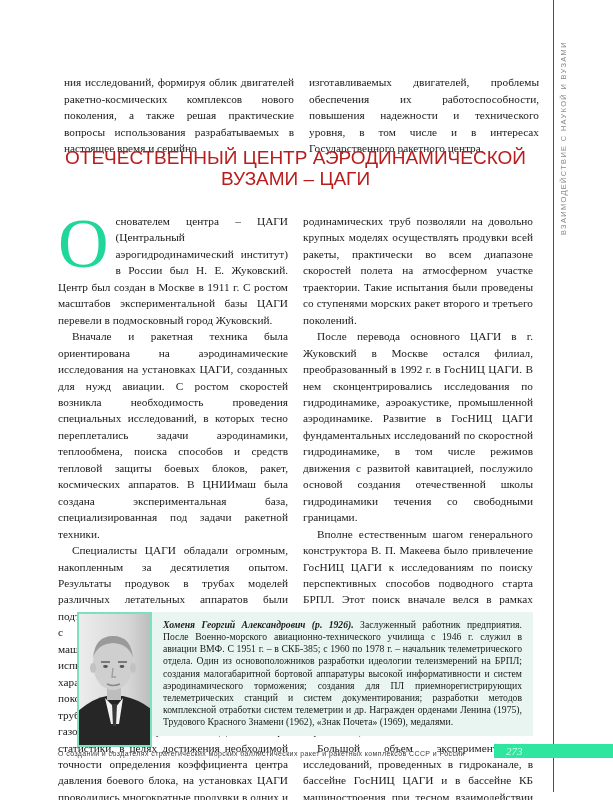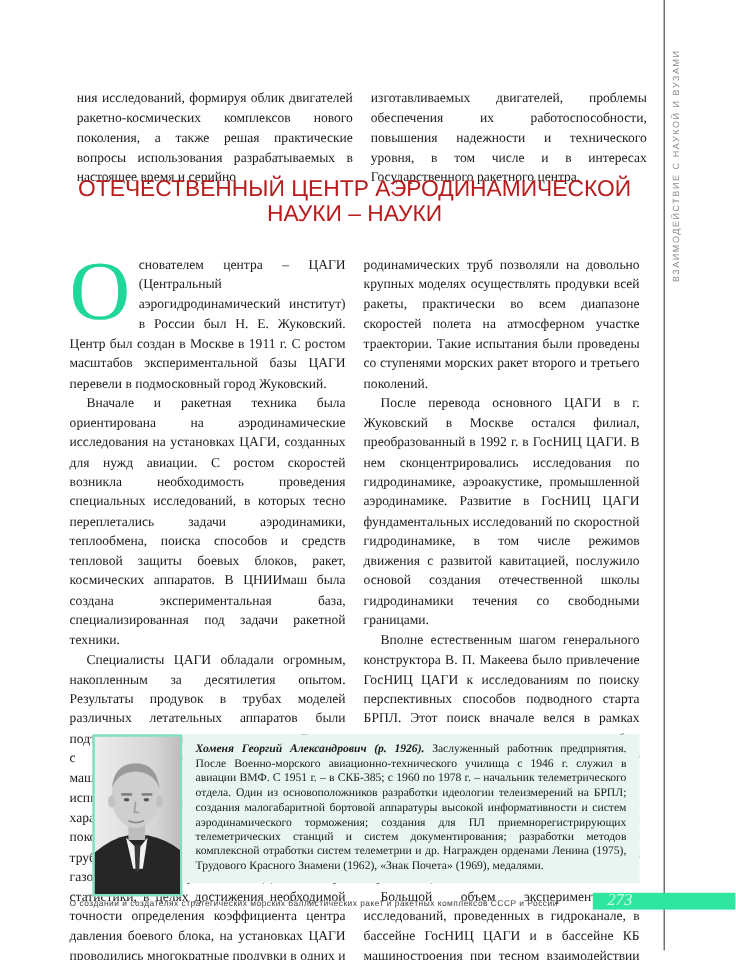--- a/index.html
+++ b/index.html
@@ -88,21 +88,21 @@
   
   .footer-title {
     position: absolute; left: 58px; top: 750px; width: 420px;
     font-family: "Liberation Sans", sans-serif;
     font-size: 7px; letter-spacing: 0.4px; color: #3d3d3d;
   }
   .page-badge {
     position: absolute; right: 0; top: 744px; width: 119px; height: 14px;
     background: #2fe6a1;
     font-family: "Liberation Serif", serif; font-style: italic;
-    font-size: 14px; line-height: 14px; color: #c9ffe4;
+    font-size: 11px; line-height: 14px; color: #c9ffe4;
     padding-left: 12px; box-sizing: border-box;
   }
 </style>
 </head>
 <body>
 
 <div class="page">
 
   <div class="side-rule"></div>
   <div class="side-label">ВЗАИМОДЕЙСТВИЕ С НАУКОЙ И ВУЗАМИ</div>
@@ -111,21 +111,21 @@
     <div class="col">
       <p>ния исследований, формируя облик двигателей ракетно-космических комплексов нового поколения, а также решая практические вопросы использования разрабатываемых в настоящее время и серийно</p>
     </div>
     <div class="col">
       <p>изготавливаемых двигателей, проблемы обеспечения их работоспособности, повышения надежности и технического уровня, в том числе и в интересах Государственного ракетного центра.</p>
     </div>
   </div>
 
   <h1 class="chapter-title">
     <span>ОТЕЧЕСТВЕННЫЙ ЦЕНТР АЭРОДИНАМИЧЕСКОЙ</span><br>
-    <span>НАУКИ – НАУКИ</span>
+    <span>ВУЗАМИ – ЦАГИ</span>
   </h1>
 
   <div class="body-row">
     <div class="col">
       <p>
         <span class="dropcap">О</span><span>снователем центра – ЦАГИ (Центральный аэрогидродинамический институт) в России был Н. Е. Жуковский. Центр был создан в Москве в 1911 г. С ростом масштабов экспериментальной базы ЦАГИ перевели в подмосковный город Жуковский.</span>
       </p>
       <p class="indent">Вначале и ракетная техника была ориентирована на аэродинамические исследования на установках ЦАГИ, созданных для нужд авиации. С ростом скоростей возникла необходимость проведения специальных исследований, в которых тесно переплетались задачи аэродинамики, теплообмена, поиска способов и средств тепловой защиты боевых блоков, ракет, космических аппаратов. В ЦНИИмаш была создана экспериментальная база, специализированная под задачи ракетной техники.</p>
       <p class="indent">Специалисты ЦАГИ обладали огромным, накопленным за десятилетия опытом. Результаты продувок в трубах моделей различных летательных аппаратов были подтверждены летными испытаниями. В связи с этим по техническим заданиям КБ машиностроения проводились контрольные испытания по определению аэродинамических характеристик боевых блоков ракет второго поколения. В сверхзвуковой аэродинамической трубе проверялась эффективность системы газоструйного управления. Для набора статистики, в целях достижения необходимой точности определения коэффициента центра давления боевого блока, на установках ЦАГИ проводились многократные продувки в одних и тех же условиях. Большие размеры рабочих частей аэ-</p>
     </div>

